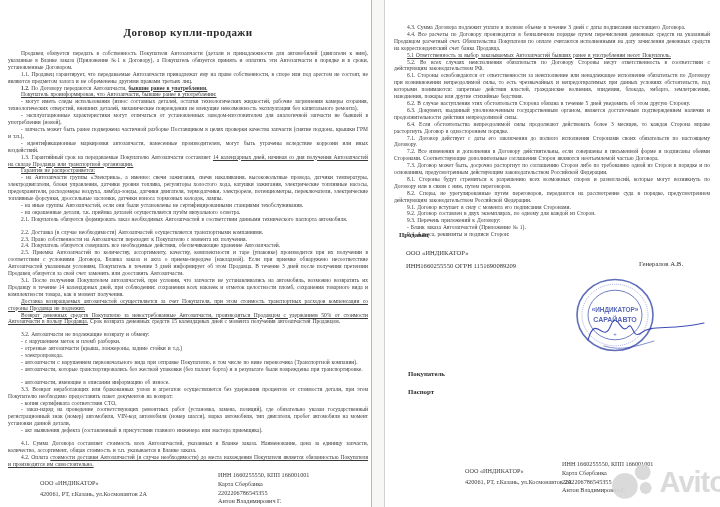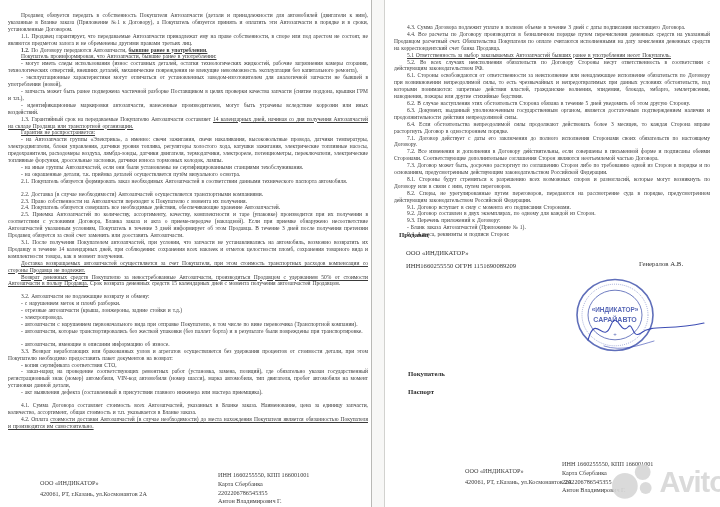--- a/index.html
+++ b/index.html
@@ -35,20 +35,21 @@
 </head>
 <body>
 
 <div class="canvas">
 
   <div class="edge-band"></div>
   <div class="edge e1"></div>
   <div class="edge e2"></div>
 
   <section class="page left">
+    <h1 class="title">Договор купли-продажи</h1>
     <div class="paras">
         <div class="para"><span>Продавец обязуется передать в собственность Покупателя Автозапчасти (детали и принадлежности для автомобилей (двигатели к ним), указанные в Бланке заказа (Приложение №1 к Договору), а Покупатель обязуется принять и оплатить эти Автозапчасти в порядке и в сроки, установленные Договором.</span></div>
         <div class="para"><span>1.1. Продавец гарантирует, что передаваемые Автозапчасти принадлежат ему на праве собственности, в споре или под арестом не состоят, не являются предметом залога и не обременены другими правами третьих лиц.</span></div>
         <div class="para"><span class="b">1.2.</span><span> По Договору передаются Автозапчасти, </span><span class="bu">бывшие ранее в употреблении.</span></div>
         <div class="para"><span class="u">Покупатель проинформирован, что Автозапчасти, бывшие ранее в употреблении:</span></div>
         <div class="para"><span>- могут иметь следы использования (износ составных деталей, остатки технологических жидкостей, рабочие загрязнения камеры сгорания, технологических отверстий, внешних деталей, механические повреждения не влекущие невозможность эксплуатации без капитального ремонта),</span></div>
         <div class="para"><span>- эксплуатационные характеристики могут отличаться от установленных заводом-изготовителем для аналогичной запчасти не бывшей в употреблении (новой),</span></div>
         <div class="para"><span>- запчасть может быть ранее подвержена частичной разборке Поставщиком в целях проверки качества запчасти (снятие поддона, крышки ГРМ и т.п.),</span></div>
         <div class="para"><span>- идентификационные маркировки автозапчасти, нанесенные производителем, могут быть утрачены вследствие коррозии или иных воздействий.</span></div>
         <div class="para"><span>1.3. Гарантийный срок на передаваемые Покупателю Автозапчасти составляет </span><span class="u">14 календарных дней, начиная со дня получения Автозапчастей на складе Продавца или транспортной организации.</span></div>

